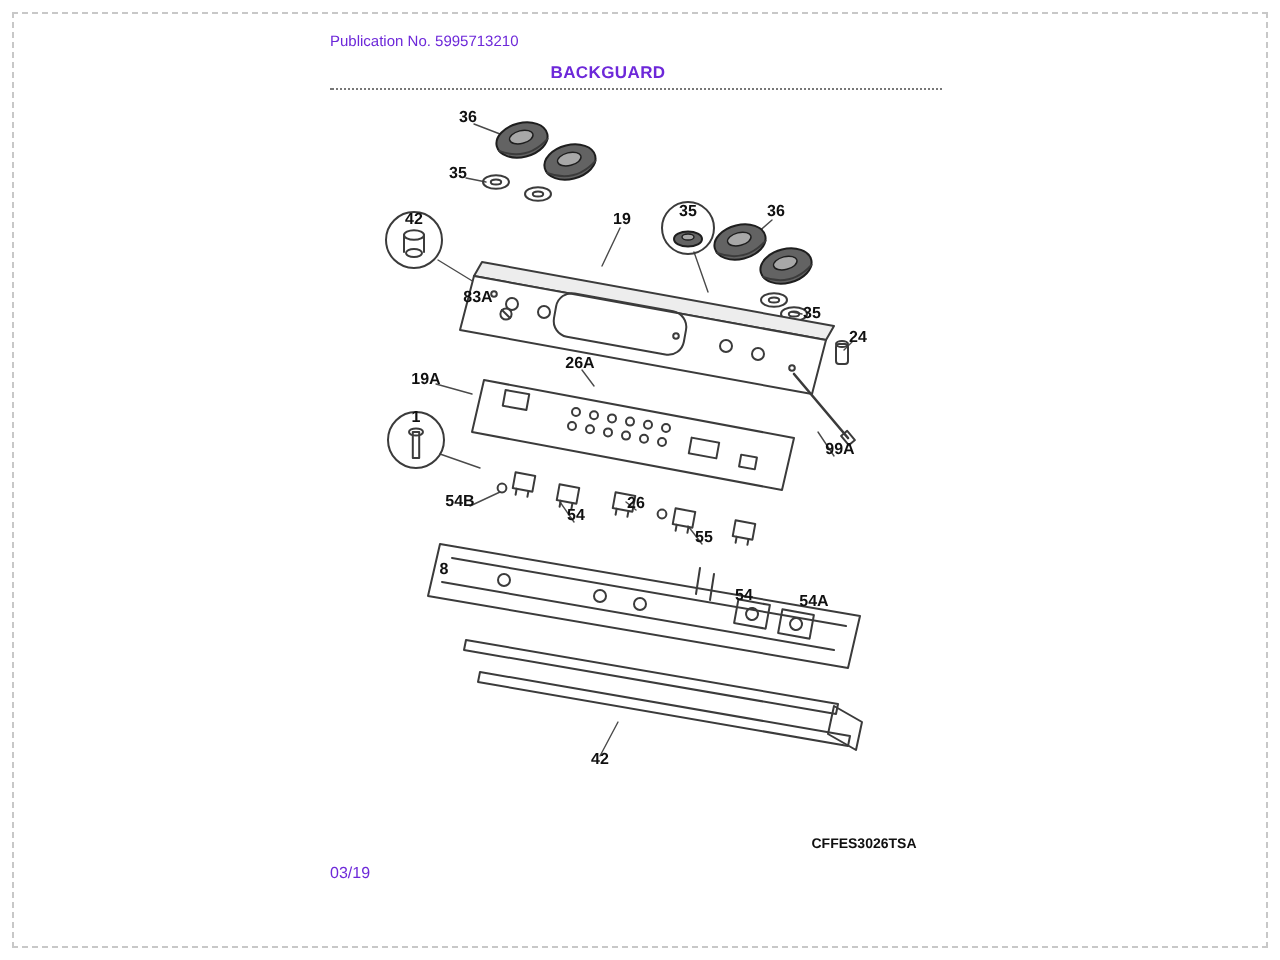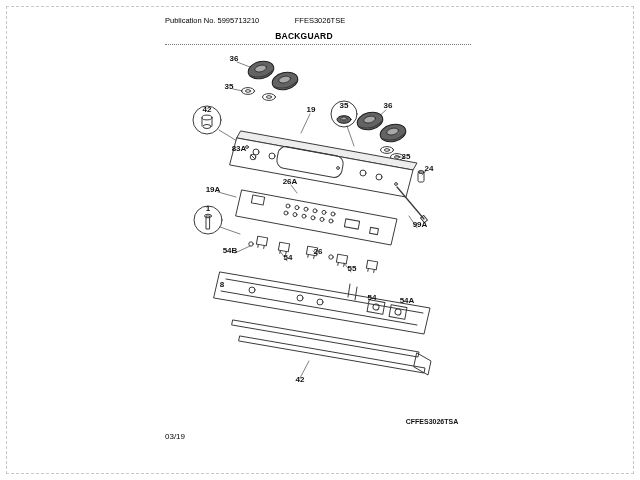--- a/index.html
+++ b/index.html
@@ -1,38 +1,37 @@
 <!DOCTYPE html>
 <html><head>
 <meta charset="utf-8">
 <style>
   html,body{margin:0;padding:0;background:#ffffff;}
   .page{position:relative;width:640px;height:480px;background:#fff;overflow:hidden;
-        font-family:"Liberation Sans",sans-serif;color:#000000;}
+        font-family:"Liberation Sans",sans-serif;color:#6d28d9;}
   .page-border{position:absolute;inset:6px;border:1px dashed #c8c8c8;pointer-events:none;}
   .pub{position:absolute;left:165px;top:16px;font-size:7.5px;}
   .model{position:absolute;left:0;top:16px;width:640px;text-align:center;font-size:7.5px;}
   .title{position:absolute;left:0;top:31px;width:608px;text-align:center;font-size:8.5px;font-weight:700;letter-spacing:.2px;}
   .rule{position:absolute;left:165px;top:44px;width:306px;height:0;border-top:1px dotted #777;}
   .date{position:absolute;left:165px;top:432px;font-size:8px;}
   .diagram{position:absolute;left:0;top:0;}
   .face{fill:#ffffff;}
   .face-top{fill:#ededed;}
   .knob{fill:#636363;stroke:#1e1e1e;}
   .knob-in{fill:#a8a8a8;stroke:#1e1e1e;stroke-width:.7;}
   .callout{font-family:"Liberation Sans",sans-serif;font-size:8px;font-weight:700;fill:#101010;text-anchor:middle;}
   .code{font-family:"Liberation Sans",sans-serif;font-size:7px;font-weight:700;fill:#101010;text-anchor:middle;}
 </style>
 </head>
 <body>
 
 <div class="page">
   <div class="page-border"></div>
   <div class="pub">Publication No. 5995713210</div>
-  <div class="model">FFES3026TSE</div>
   <div class="title">BACKGUARD</div>
   <div class="rule"></div>
 
   <svg class="diagram" width="640" height="480" viewBox="0 0 640 480" xmlns="http://www.w3.org/2000/svg" xmlns:xlink="http://www.w3.org/1999/xlink">
 
     <defs>
       <g id="knob">
         <ellipse rx="13" ry="8.5" class="knob"></ellipse>
         <ellipse cy="-1.5" rx="6" ry="3.2" class="knob-in"></ellipse>
         <path d="M -12.5 2.5 Q 0 11 12.5 2.5"></path>

